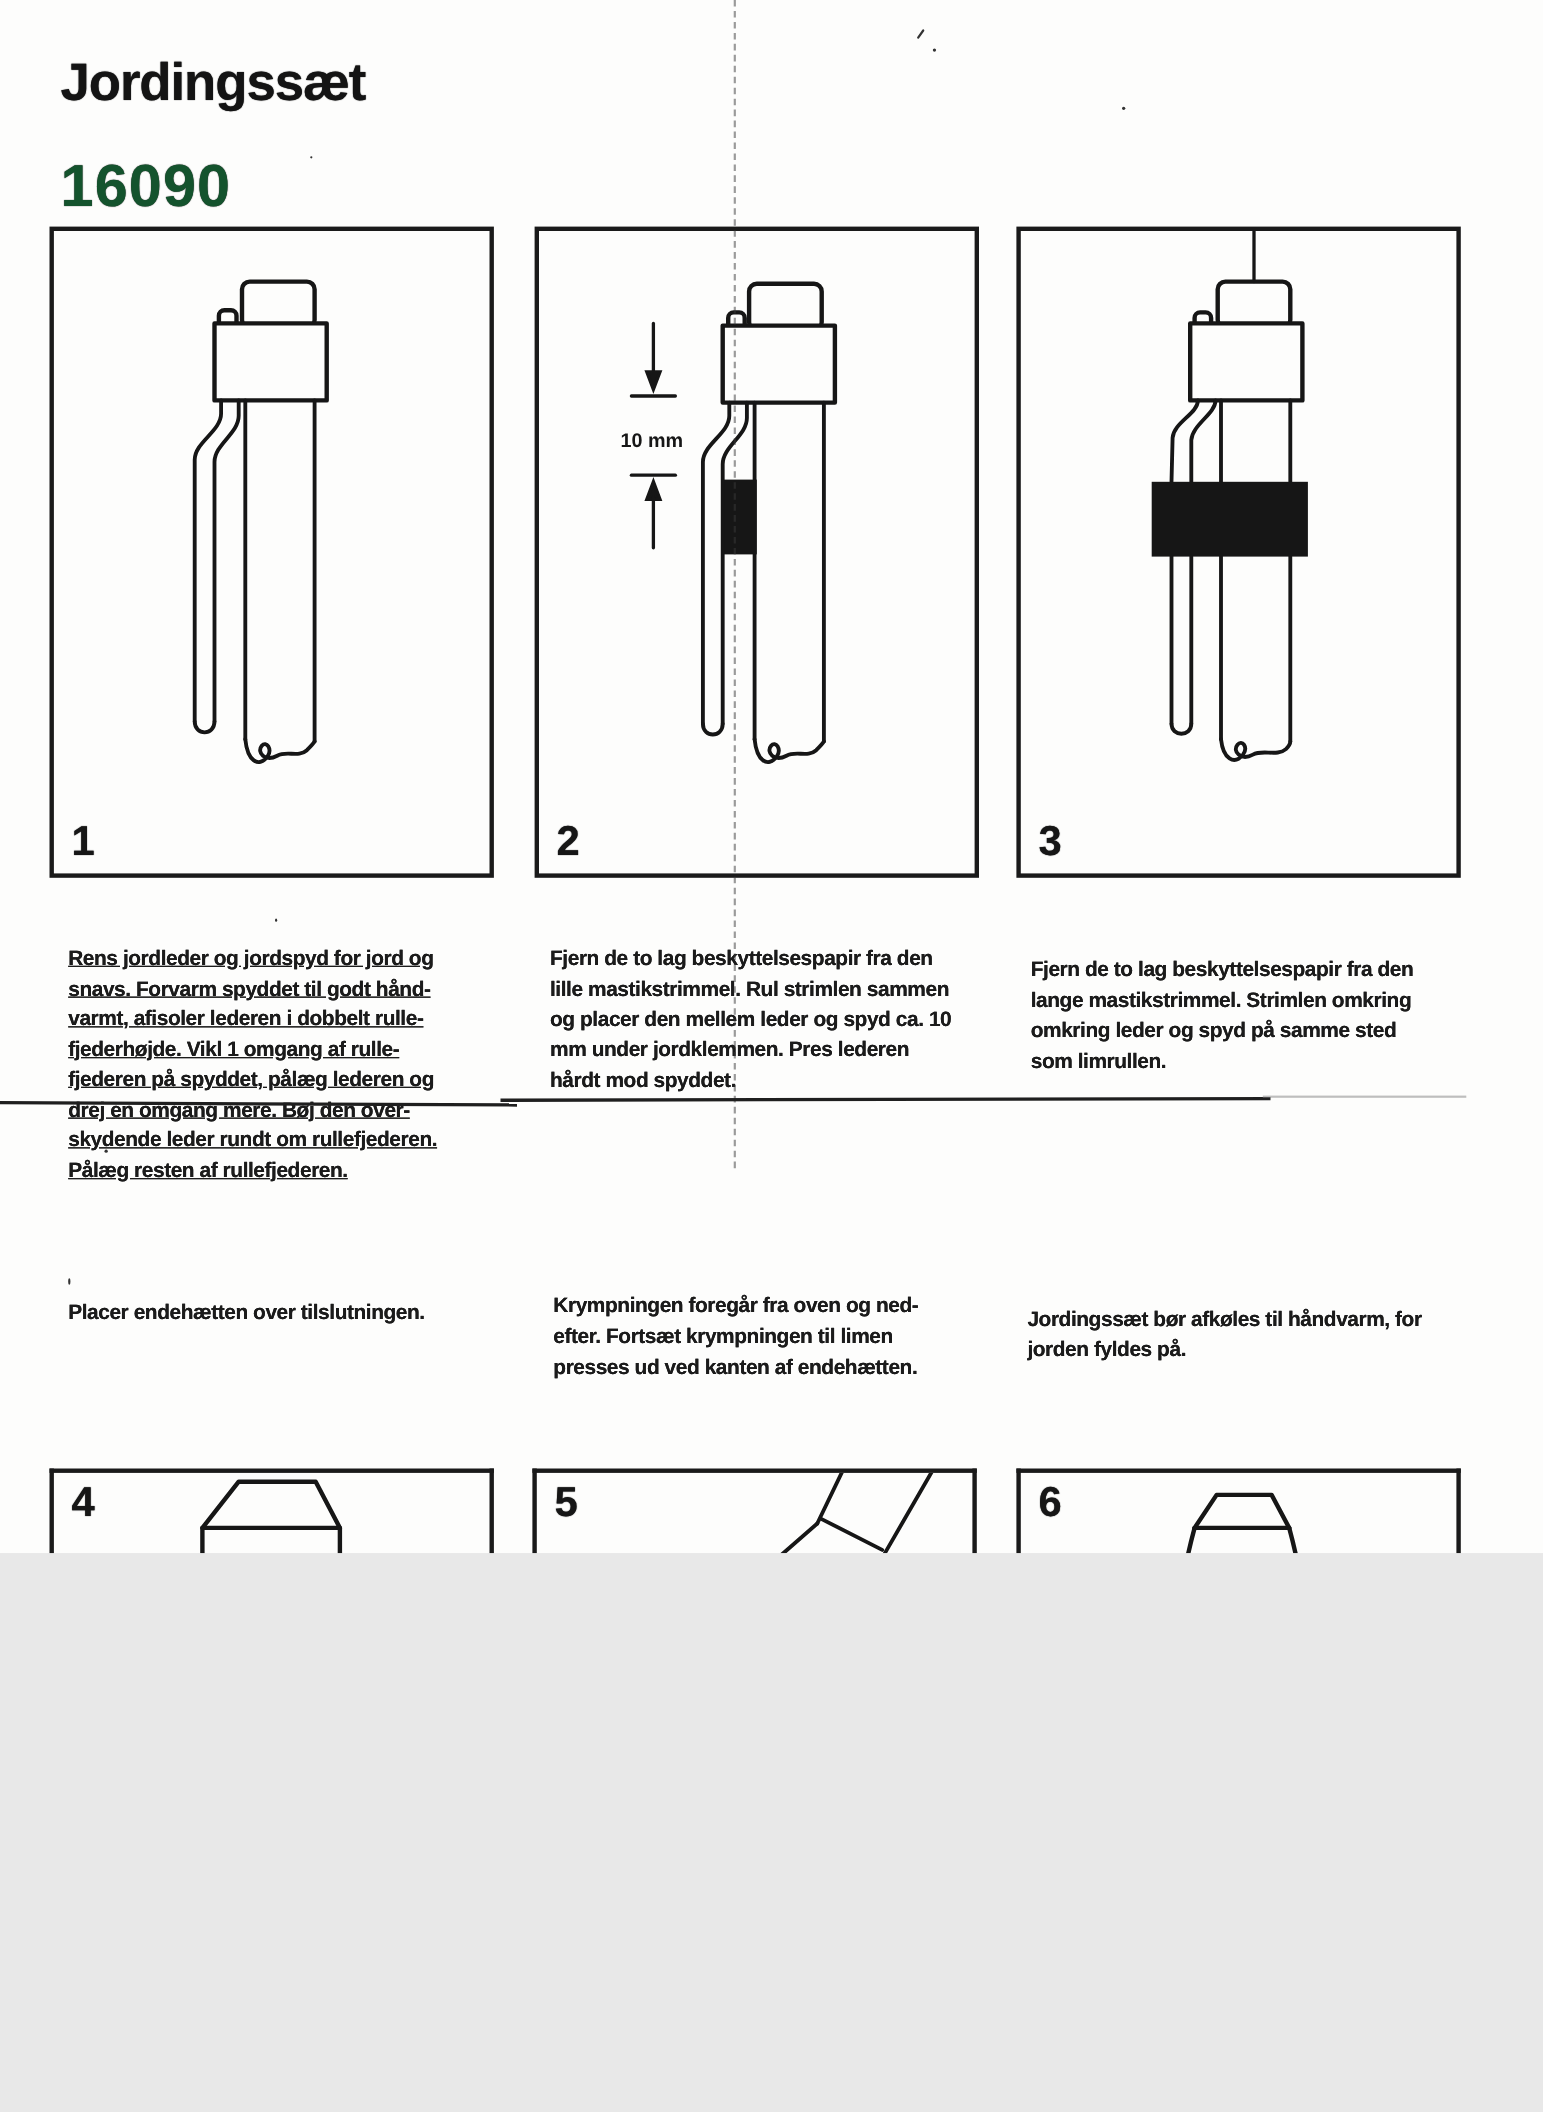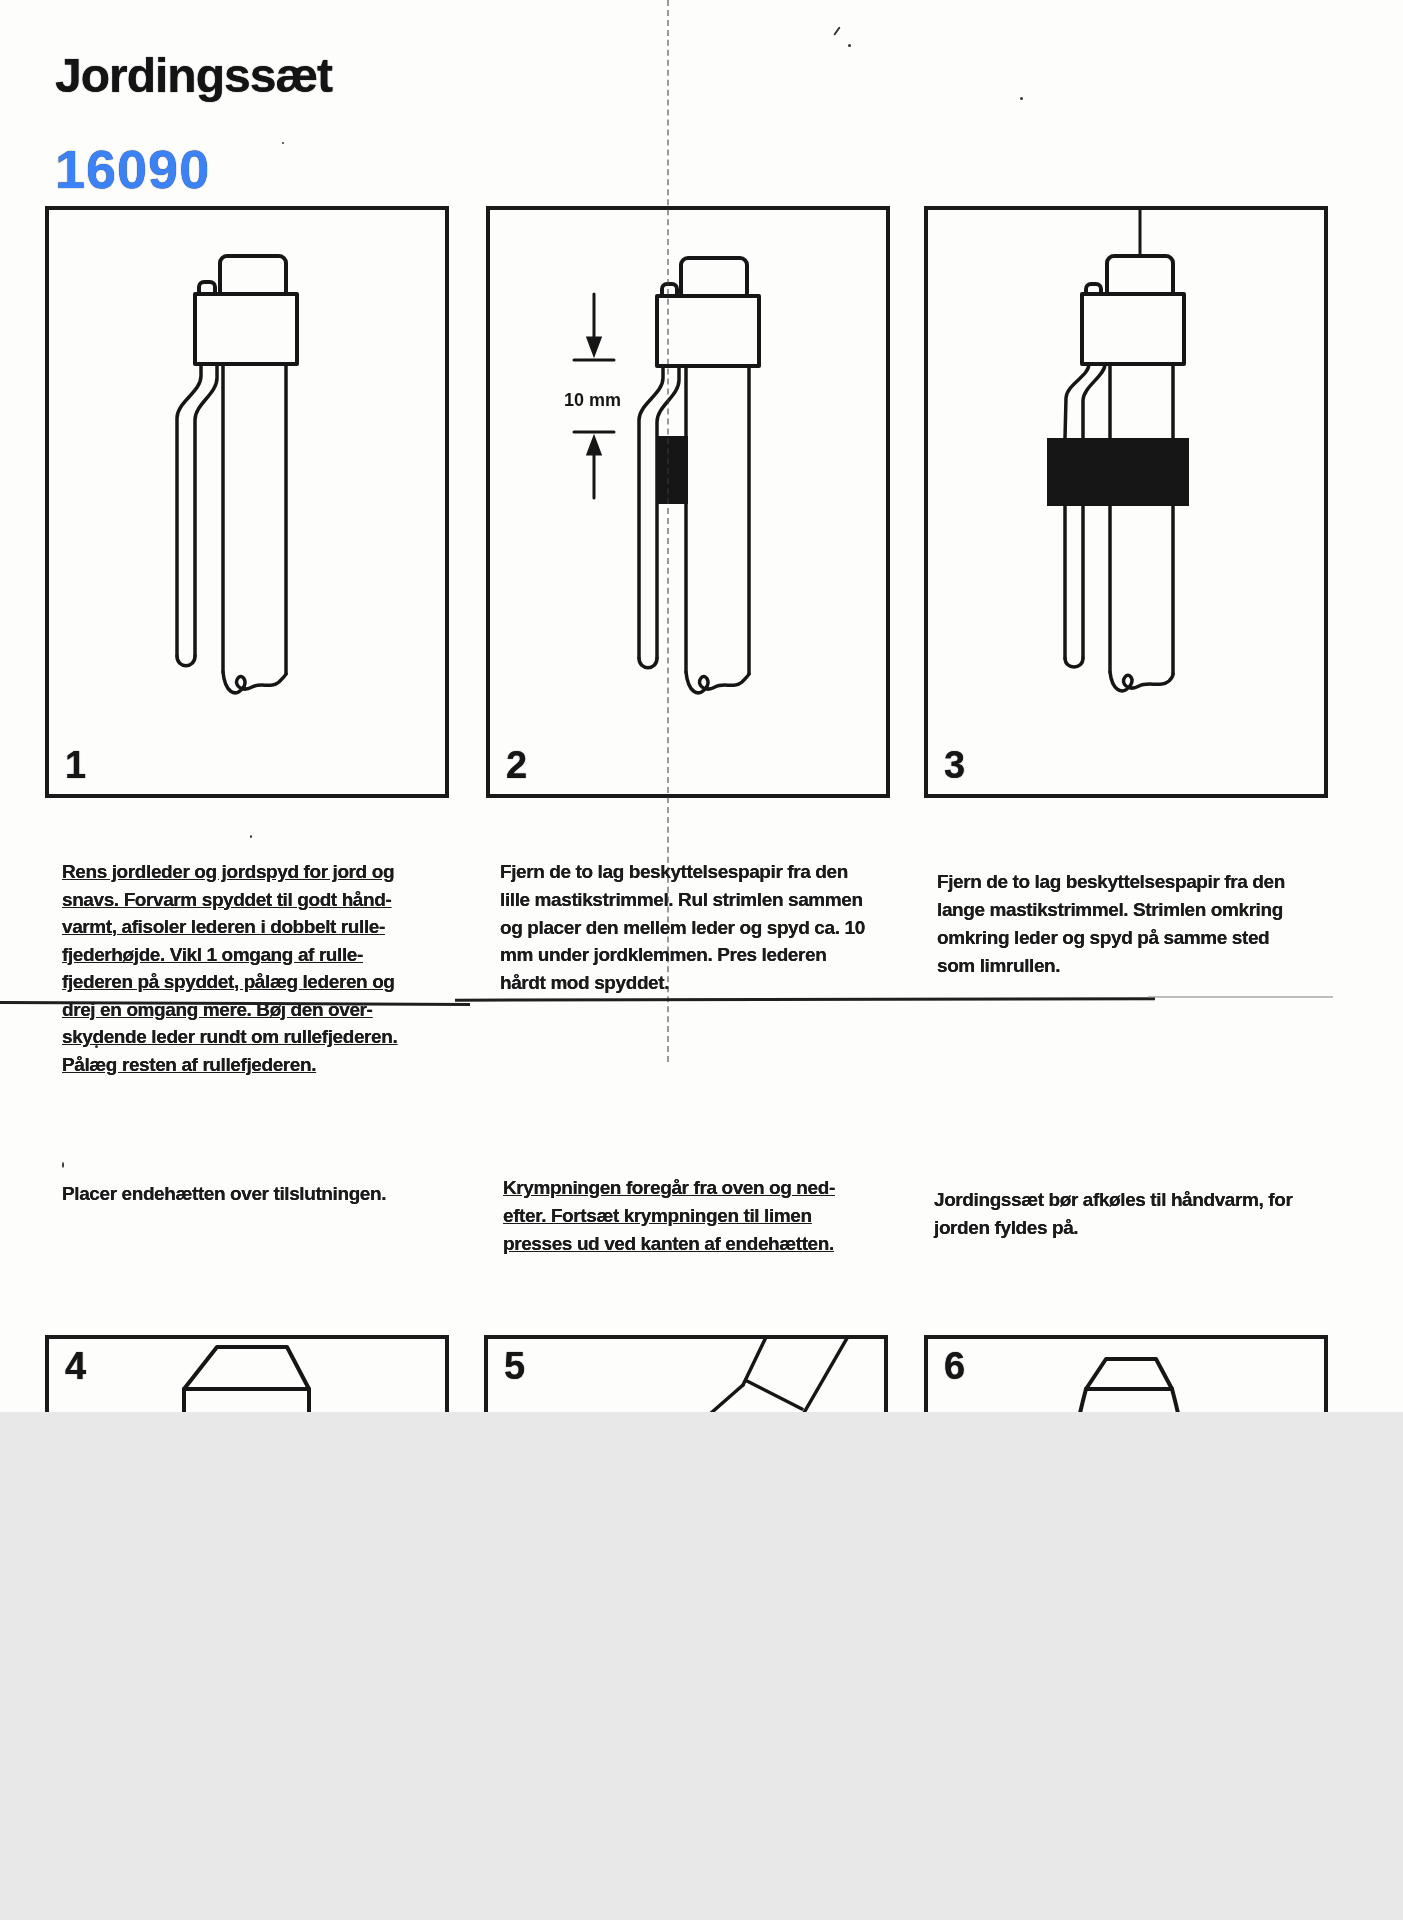--- a/index.html
+++ b/index.html
@@ -8,21 +8,21 @@
     background:#fdfdfc;overflow:hidden;
     font-family:"Liberation Sans",sans-serif;color:#1b1b1b;
   }
   .doc-title{
     position:absolute;left:55px;top:48px;
     font-size:48px;font-weight:700;letter-spacing:-1px;color:#141414;
     text-shadow:0 0 1px #141414;
   }
   .doc-number{
     position:absolute;left:55px;top:138px;
-    font-size:54px;font-weight:700;letter-spacing:1px;color:#3b82f6;
+    font-size:54px;font-weight:700;letter-spacing:1px;color:#14532d;
     text-shadow:0 0 1px #141414;
   }
   .panel{
     position:absolute;width:404px;box-sizing:border-box;
     border:4px solid #1a1a1a;background:transparent;
   }
   .panel.toprow{top:206px;height:592px;}
   .panel.bottomrow{top:1335px;height:540px;border-bottom:none;}
   .p1{left:45px;} .p2{left:486px;} .p3{left:924px;}
   .p4{left:45px;} .p5{left:484px;} .p6{left:924px;}
@@ -35,21 +35,21 @@
   .figure{position:absolute;left:0;top:0;width:100%;height:100%;}
   .caption{
     position:absolute;font-size:19px;font-weight:700;letter-spacing:-0.4px;
     color:#1b1b1b;text-shadow:0 0 0.6px #1b1b1b;
   }
   .caption div{white-space:nowrap;}
   .cap1{left:62px;top:858px;line-height:27.5px;text-decoration:underline;}
   .cap2{left:500px;top:858px;line-height:27.8px;}
   .cap3{left:937px;top:868px;line-height:28px;}
   .cap4{left:62px;top:1180px;line-height:28px;}
-  .cap5{left:503px;top:1174px;line-height:28px;text-decoration:underline;}
+  .cap5{left:503px;top:1174px;line-height:28px;}
   .cap6{left:934px;top:1186px;line-height:28px;}
   .fold-v{
     position:absolute;left:667px;top:0;height:1062px;width:0;
     border-left:2px dashed #3a3a3a;opacity:.5;z-index:5;
   }
   .crease{position:absolute;background:#1f1f1f;z-index:6;}
   .crease-1{left:0;top:1002px;width:470px;height:3px;transform:rotate(.25deg);}
   .crease-2{left:455px;top:998px;width:700px;height:3px;transform:rotate(-.12deg);}
   .crease-3{left:1148px;top:996px;width:185px;height:2px;background:#8a8a8a;opacity:.55;}
   .speck{position:absolute;background:#333;border-radius:50%;z-index:4;}

